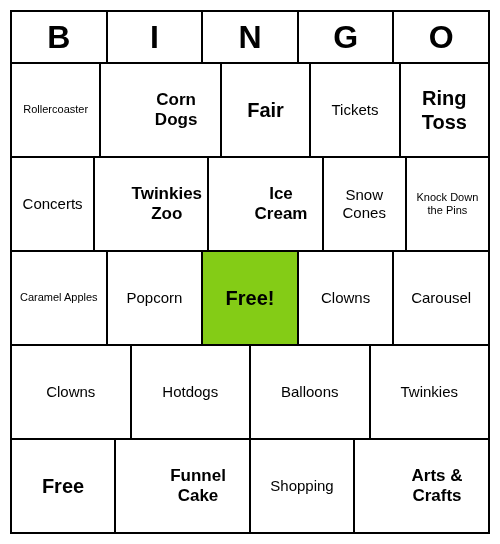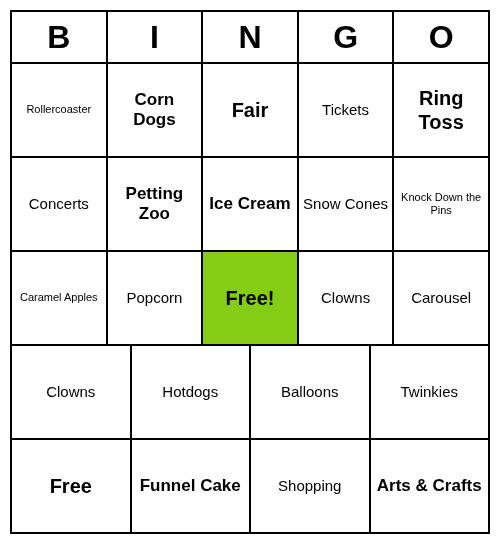--- a/index.html
+++ b/index.html
@@ -81,20 +81,21 @@
     }
 
     .bingo-cell.large {
       font-size: 20px;
       font-weight: bold;
     }
 
     .bingo-cell.medium {
       font-size: 17px;
       font-weight: bold;
+      padding-left: 35px;
     }
 
     .bingo-cell.free {
       background-color: #84cc16;
       font-size: 20px;
       font-weight: bold;
     }
 
     .bingo-cell.small {
       font-size: 11px;
@@ -114,21 +115,21 @@
   <div class="bingo-body">
   <div class="bingo-row">
         <div class="bingo-cell small">Rollercoaster</div>
         <div class="bingo-cell medium">Corn Dogs</div>
         <div class="bingo-cell large">Fair</div>
         <div class="bingo-cell">Tickets</div>
         <div class="bingo-cell large">Ring Toss</div>
       </div>
       <div class="bingo-row">
         <div class="bingo-cell">Concerts</div>
-        <div class="bingo-cell medium">Petting Zoo</div>
+        <div class="bingo-cell medium">Twinkies Zoo</div>
         <div class="bingo-cell medium">Ice Cream</div>
         <div class="bingo-cell">Snow Cones</div>
         <div class="bingo-cell small">Knock Down the Pins</div>
       </div>
       <div class="bingo-row">
         <div class="bingo-cell small">Caramel Apples</div>
         <div class="bingo-cell">Popcorn</div>
         <div class="bingo-cell free">Free!</div>
         <div class="bingo-cell">Clowns</div>
         <div class="bingo-cell">Carousel</div>

